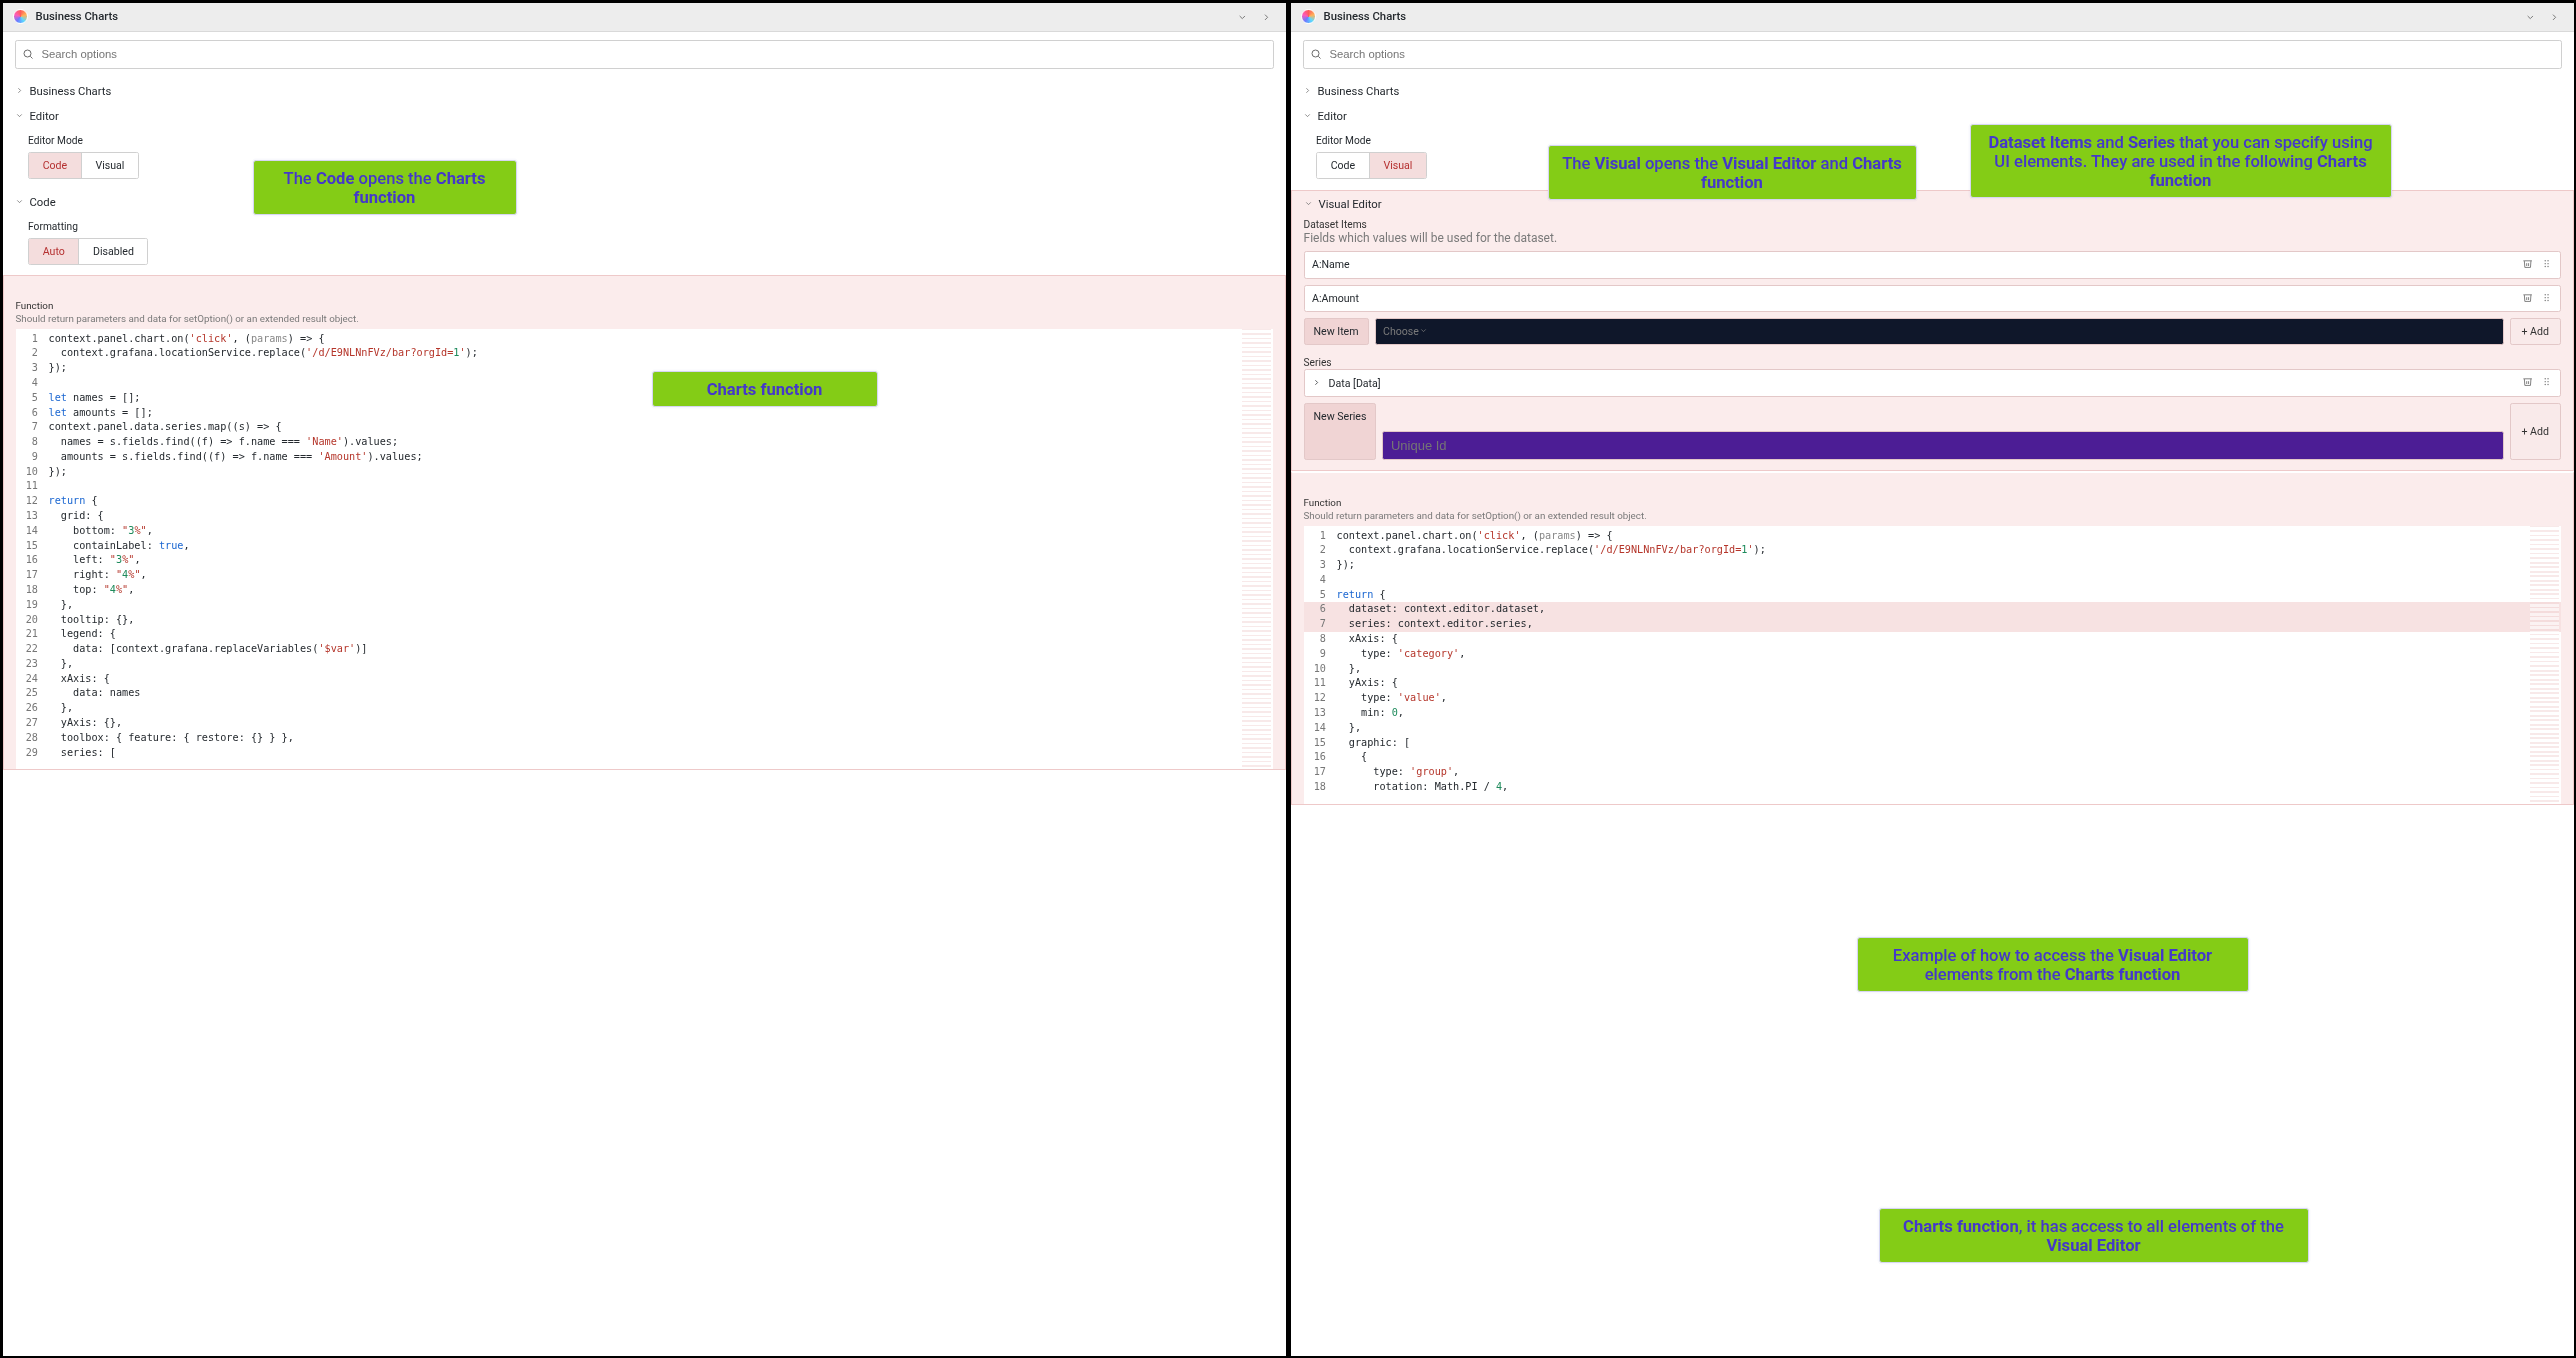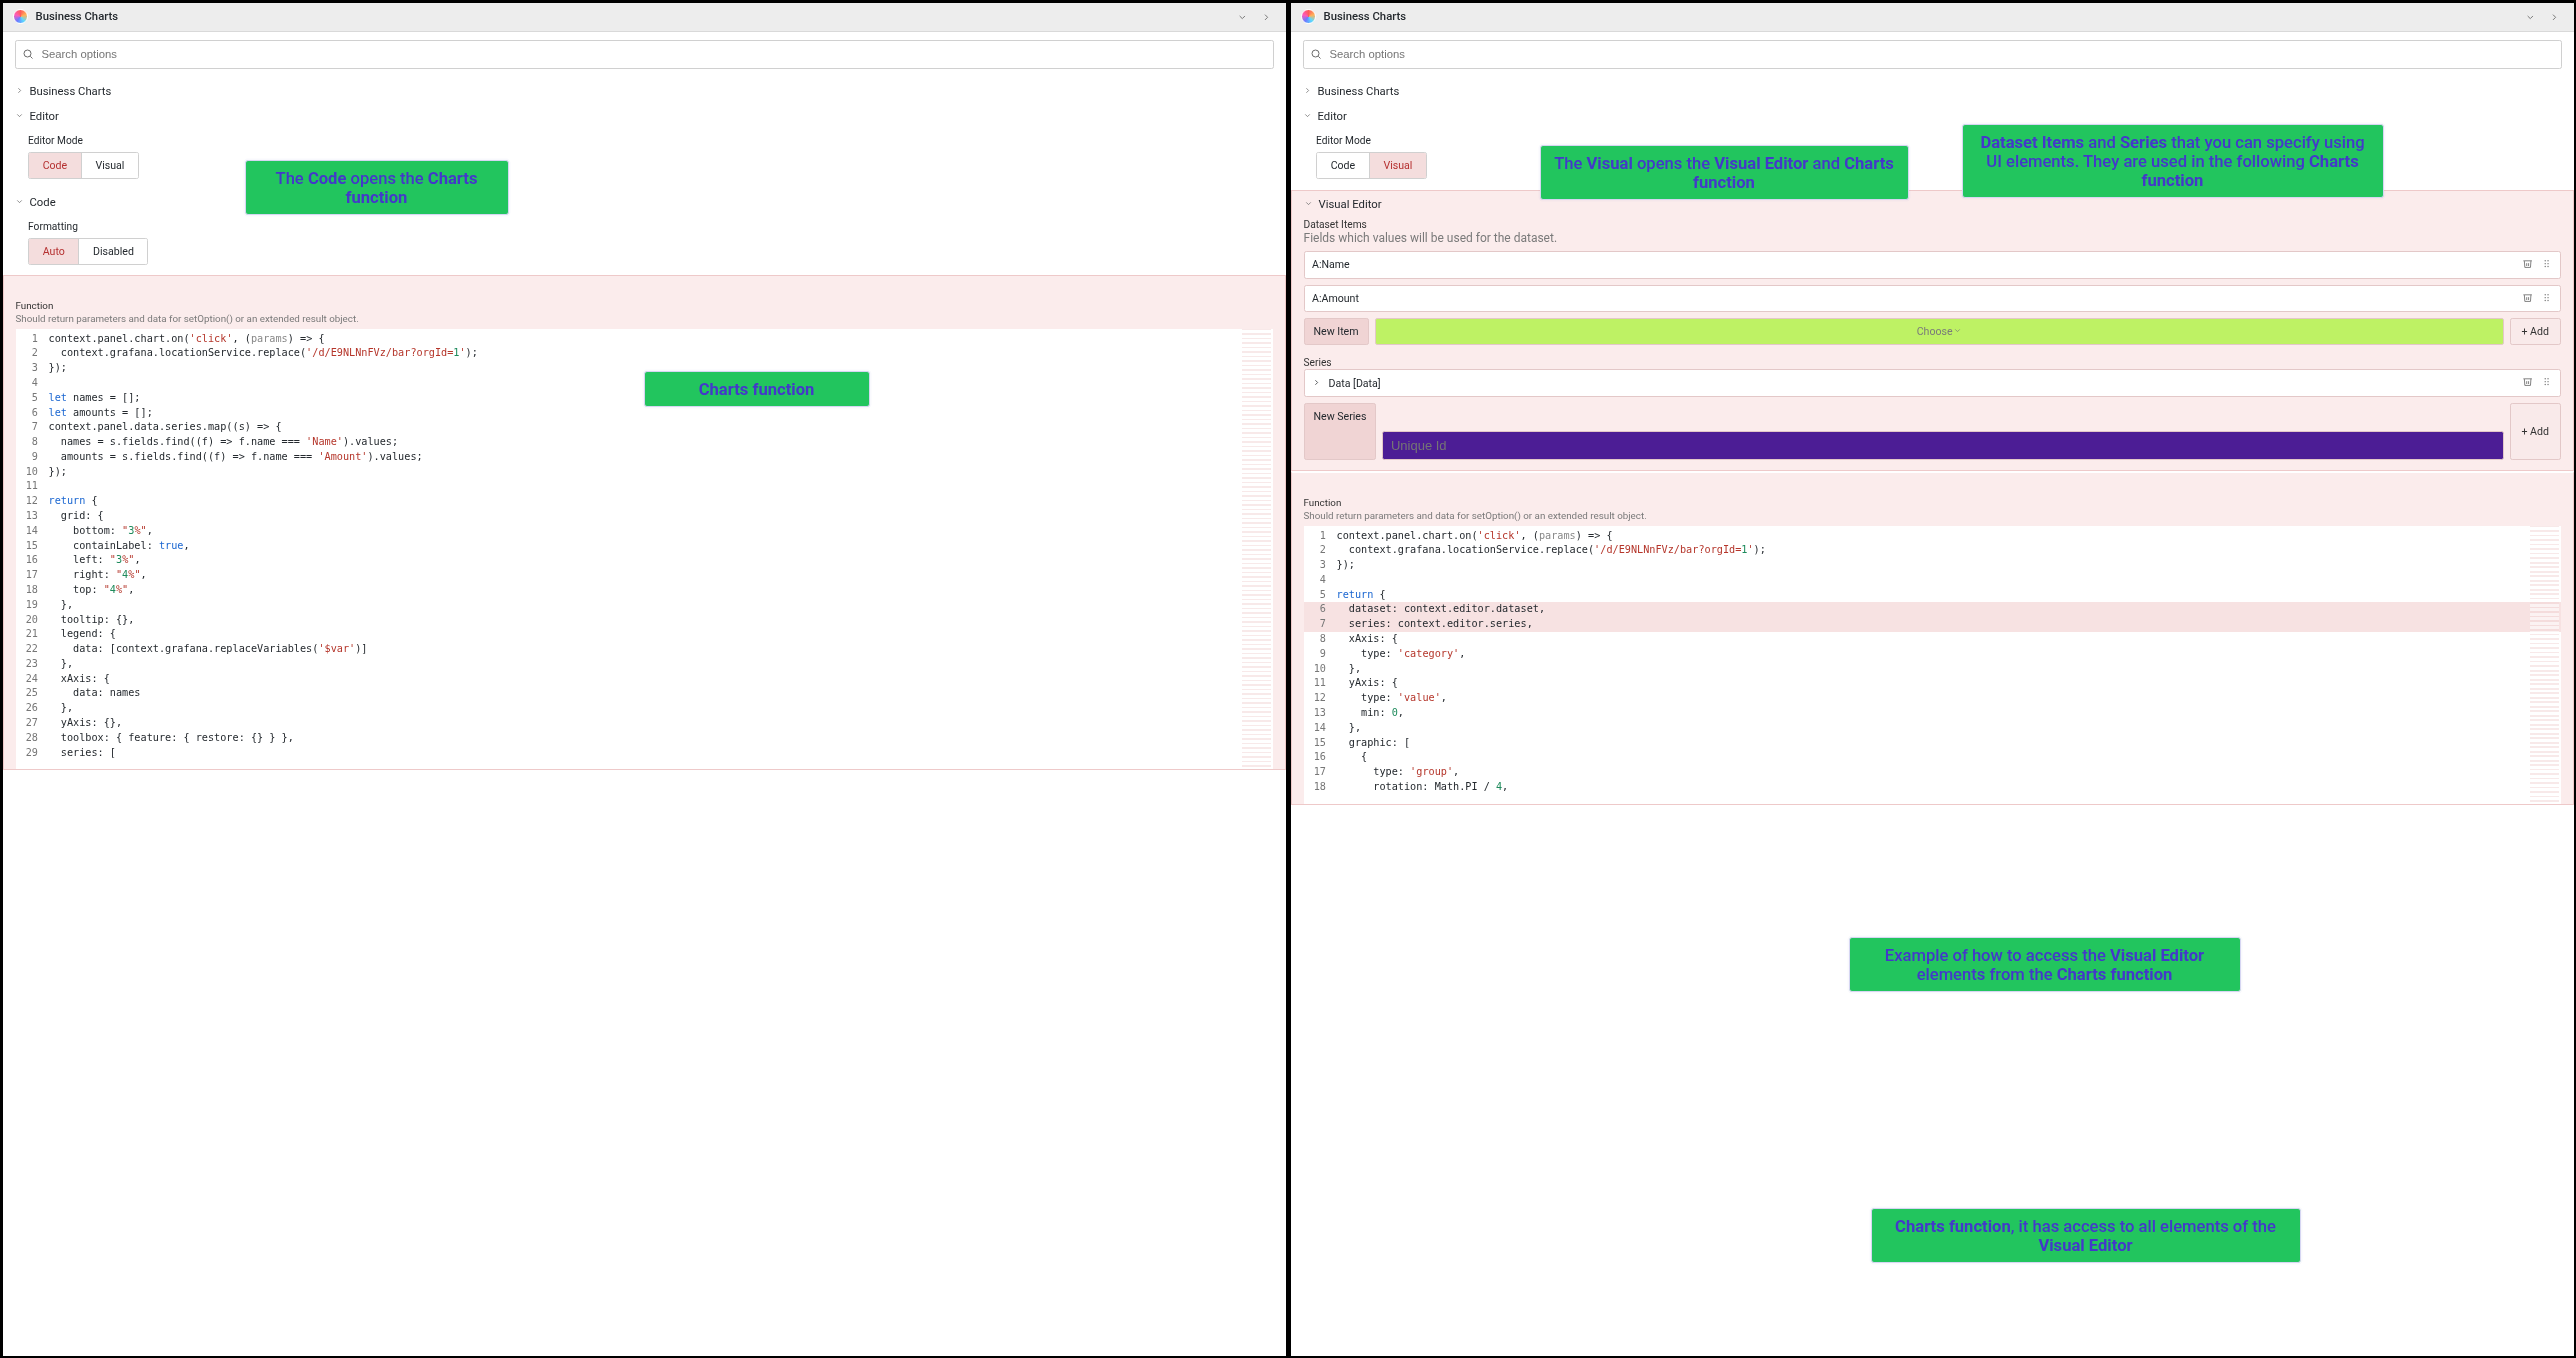--- a/index.html
+++ b/index.html
@@ -83,45 +83,46 @@
   .tok-str { color:#b5362b; }
   .tok-num { color:#1d8a5b; }
   .tok-prm { color:#888; }
   .hl-row { background:#f7e2e2; }
   .minimap {
     position:absolute; right:1.5px; top:0; width:29px; height:100%;
     background: repeating-linear-gradient(#f2d7d7 0 1.5px, #fff 1.5px 4.5px);
     opacity: 0.55;
   }
   .annotation {
-    position:absolute; background:#22c55e; border:0.8px solid #d6d6f2; border-radius:3px;
+    position:absolute; background:#84cc16; border:0.8px solid #d6d6f2; border-radius:3px;
     padding: 7.5px 13.6px; color:#4438ca; font-size: 16.6px; font-weight:500; text-align:center;
     box-shadow: 0 0 0 1.5px rgba(68,56,202,0.03);
     z-index: 50;
+    margin-left: 8px;
   }
   .annotation b, .annotation strong { font-weight:700; }
   .ve-box {
     background:#fbecec; border:0.8px solid #eec9c9; margin: 0 -12px; padding: 7.5px 12px 10.6px 12px;
   }
   .ve-label { font-size:10.2px; color:#333; margin-bottom:1.5px; }
   .ve-desc { font-size:12px; color:#7a7a7a; margin-bottom:6px; }
   .ve-row {
     display:flex; align-items:flex-start; background:#fff; border:0.8px solid #e3c8c8; border-radius:2.3px;
     padding:6px 7.5px; margin-bottom:6px;
   }
   .ve-row-text { flex:1; font-size:10.6px; }
   .ve-row-icons { display:flex; gap:7.5px; color:#7a7a7a; }
   .ve-row-icons svg { width:11.3px; height:11.3px; cursor:pointer; }
   .ve-new-row { display:flex; gap:6px; align-items:stretch; margin-bottom: 12px; }
   .ve-new-label {
     background:#f0d4d4; border:0.8px solid #e3c8c8; padding: 6px 9px; font-size:10.6px; border-radius:2.3px;
   }
   .ve-select {
-    flex:1; background:#bef264; border:0.8px solid #e3c8c8; border-radius:2.3px; padding:6px 7.5px;
-    display:flex; align-items:center; justify-content:center; color:#7a7a7a; font-size:10.6px;
+    flex:1; background:#0f172a; border:0.8px solid #e3c8c8; border-radius:2.3px; padding:6px 7.5px;
+    display:flex; align-items:center; justify-content:flex-start; color:#7a7a7a; font-size:10.6px;
   }
   .ve-addbtn {
     border:0.8px solid #e3c8c8; background:#f9eaea; padding:6px 10.6px; border-radius:2.3px; font-size:10.6px;
     display:flex; align-items:center; gap:4.5px; cursor:pointer; color:#333;
   }
   .ve-uid-input {
     flex:1; background:#4c1d95; border:0.8px solid #e3c8c8; border-radius:2.3px; padding:6px 7.5px;
     color:#a0a0a0; font-size:13px;margin-top:28px;
   }
   .ve-series-row { display:flex; align-items:center; gap:7.5px; background:#fff; border:0.8px solid #e3c8c8; border-radius:2.3px; padding:6px 7.5px; margin-bottom:6px; }

